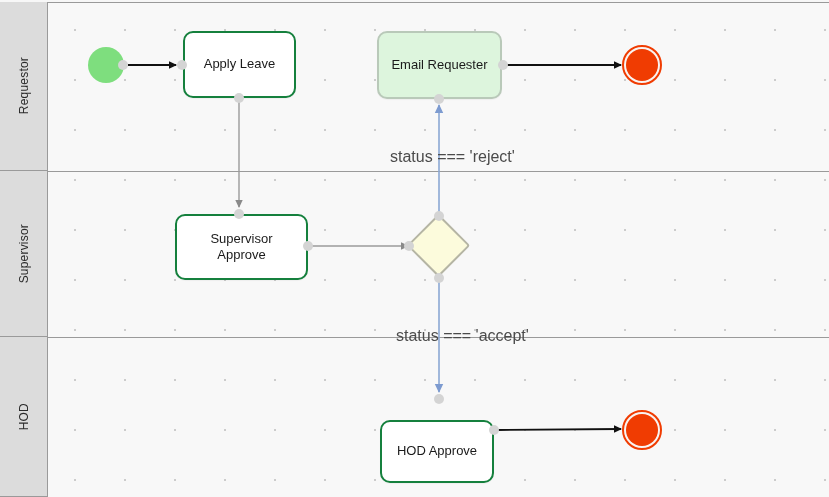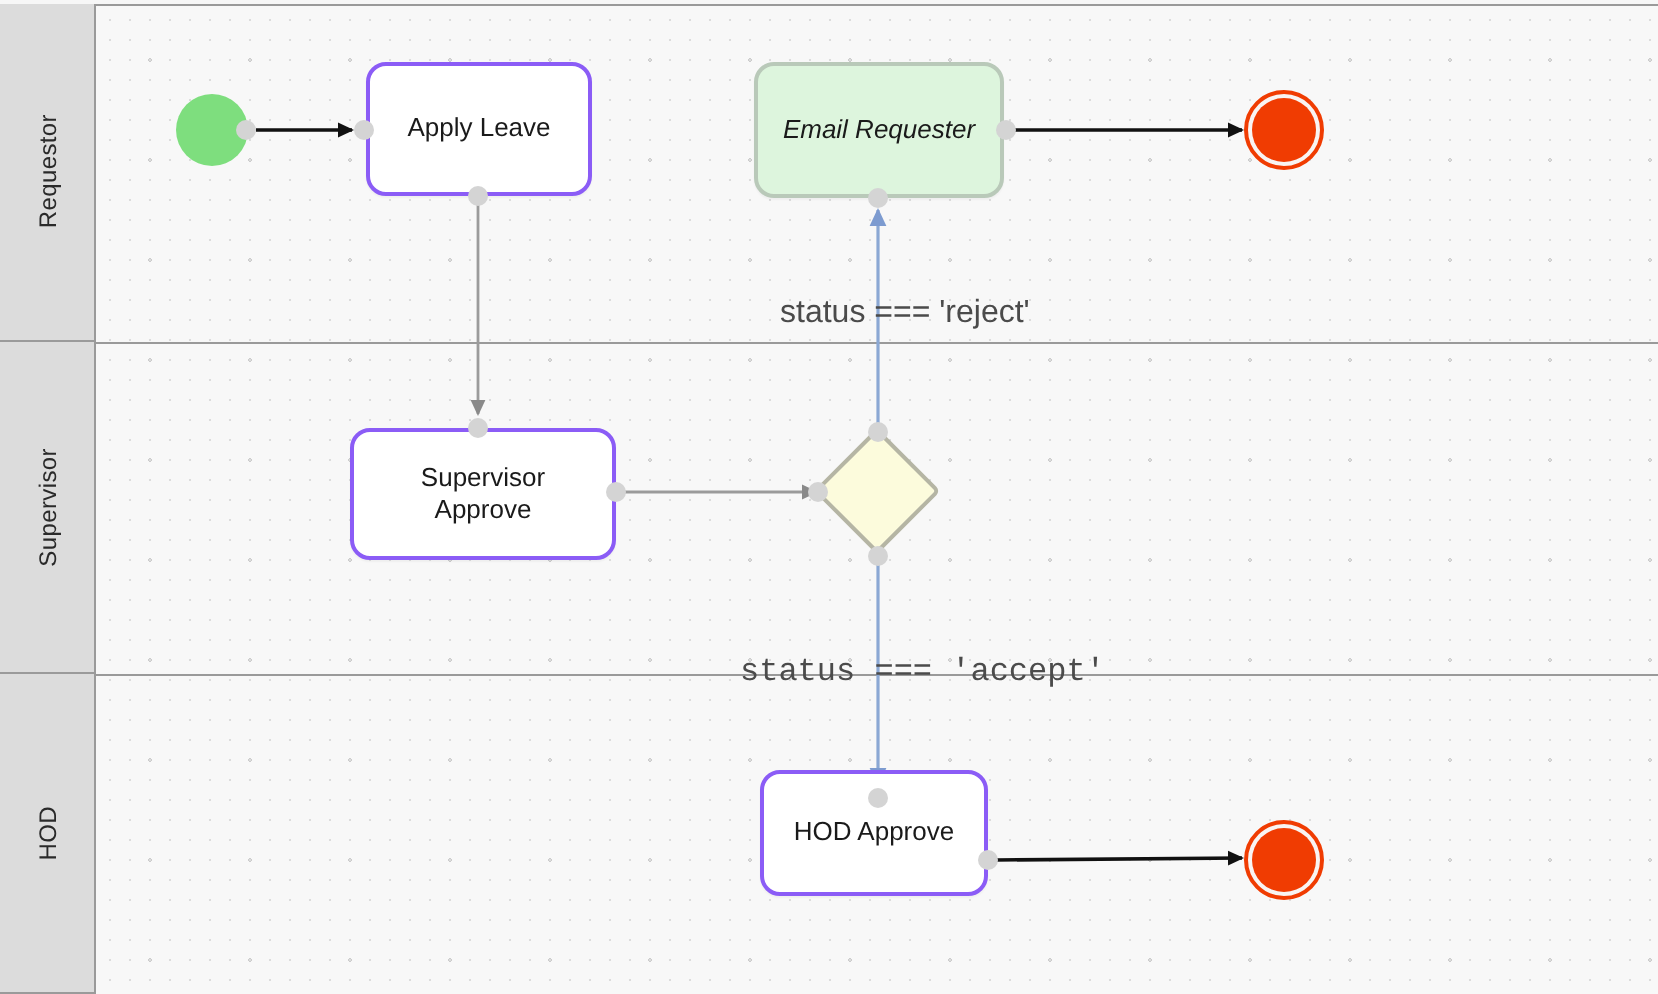--- a/index.html
+++ b/index.html
@@ -81,36 +81,35 @@
     top: 0;
     width: 829px;
     height: 497px;
     pointer-events: none;
   }
 
   
   .task {
     position: absolute;
     box-sizing: border-box;
-    border: 2px solid #8b5cf6;
+    border: 2px solid #15803d;
     border-radius: 10px;
     background: #ffffff;
     display: flex;
     align-items: center;
     justify-content: center;
     text-align: center;
     font-size: 13px;
     color: #1a1a1a;
     line-height: 1.25;
     box-shadow: 0 1px 1px rgba(0,0,0,0.04);
   }
   .task.green {
     background: #ddf5dd;
     border-color: #b9c9b9;
-    font-style: italic;
   }
 
   
   .event {
     position: absolute;
     border-radius: 50%;
     box-sizing: border-box;
   }
   .event.start {
     background: #7ede7e;
@@ -239,25 +238,25 @@
     </span>
   </div>
   <div class="port" style="left:234px; top:209px;"></div>
   <div class="port" style="left:303px; top:241px;"></div>
 
   <div class="gateway" style="left:416px; top:223px; width:45px; height:45px;"></div>
   <div class="port" style="left:434px; top:211px;"></div>
   <div class="port" style="left:434px; top:273px;"></div>
   <div class="port" style="left:404px; top:241px;"></div>
 
-  <div class="task" style="left:380px; top:385px; width:114px; height:63px;">
+  <div class="task" style="left:380px; top:420px; width:114px; height:63px;">
     <span>HOD Approve</span>
   </div>
   <div class="port" style="left:434px; top:394px;"></div>
   <div class="port" style="left:489px; top:425px;"></div>
 
   <div class="event end-outer" style="left:622px; top:410px; width:40px; height:40px;"></div>
   <div class="event end-inner" style="left:626px; top:414px; width:32px; height:32px;"></div>
 
   <div class="edge-label" style="left:390px; top:148px;">status === 'reject'</div>
-  <div class="edge-label" style="left:370px; top:327px;font-family:Liberation Mono, monospace;">status === 'accept'</div>
+  <div class="edge-label" style="left:396px; top:327px;">status === 'accept'</div>
 
 </div>
 
 </body></html>

